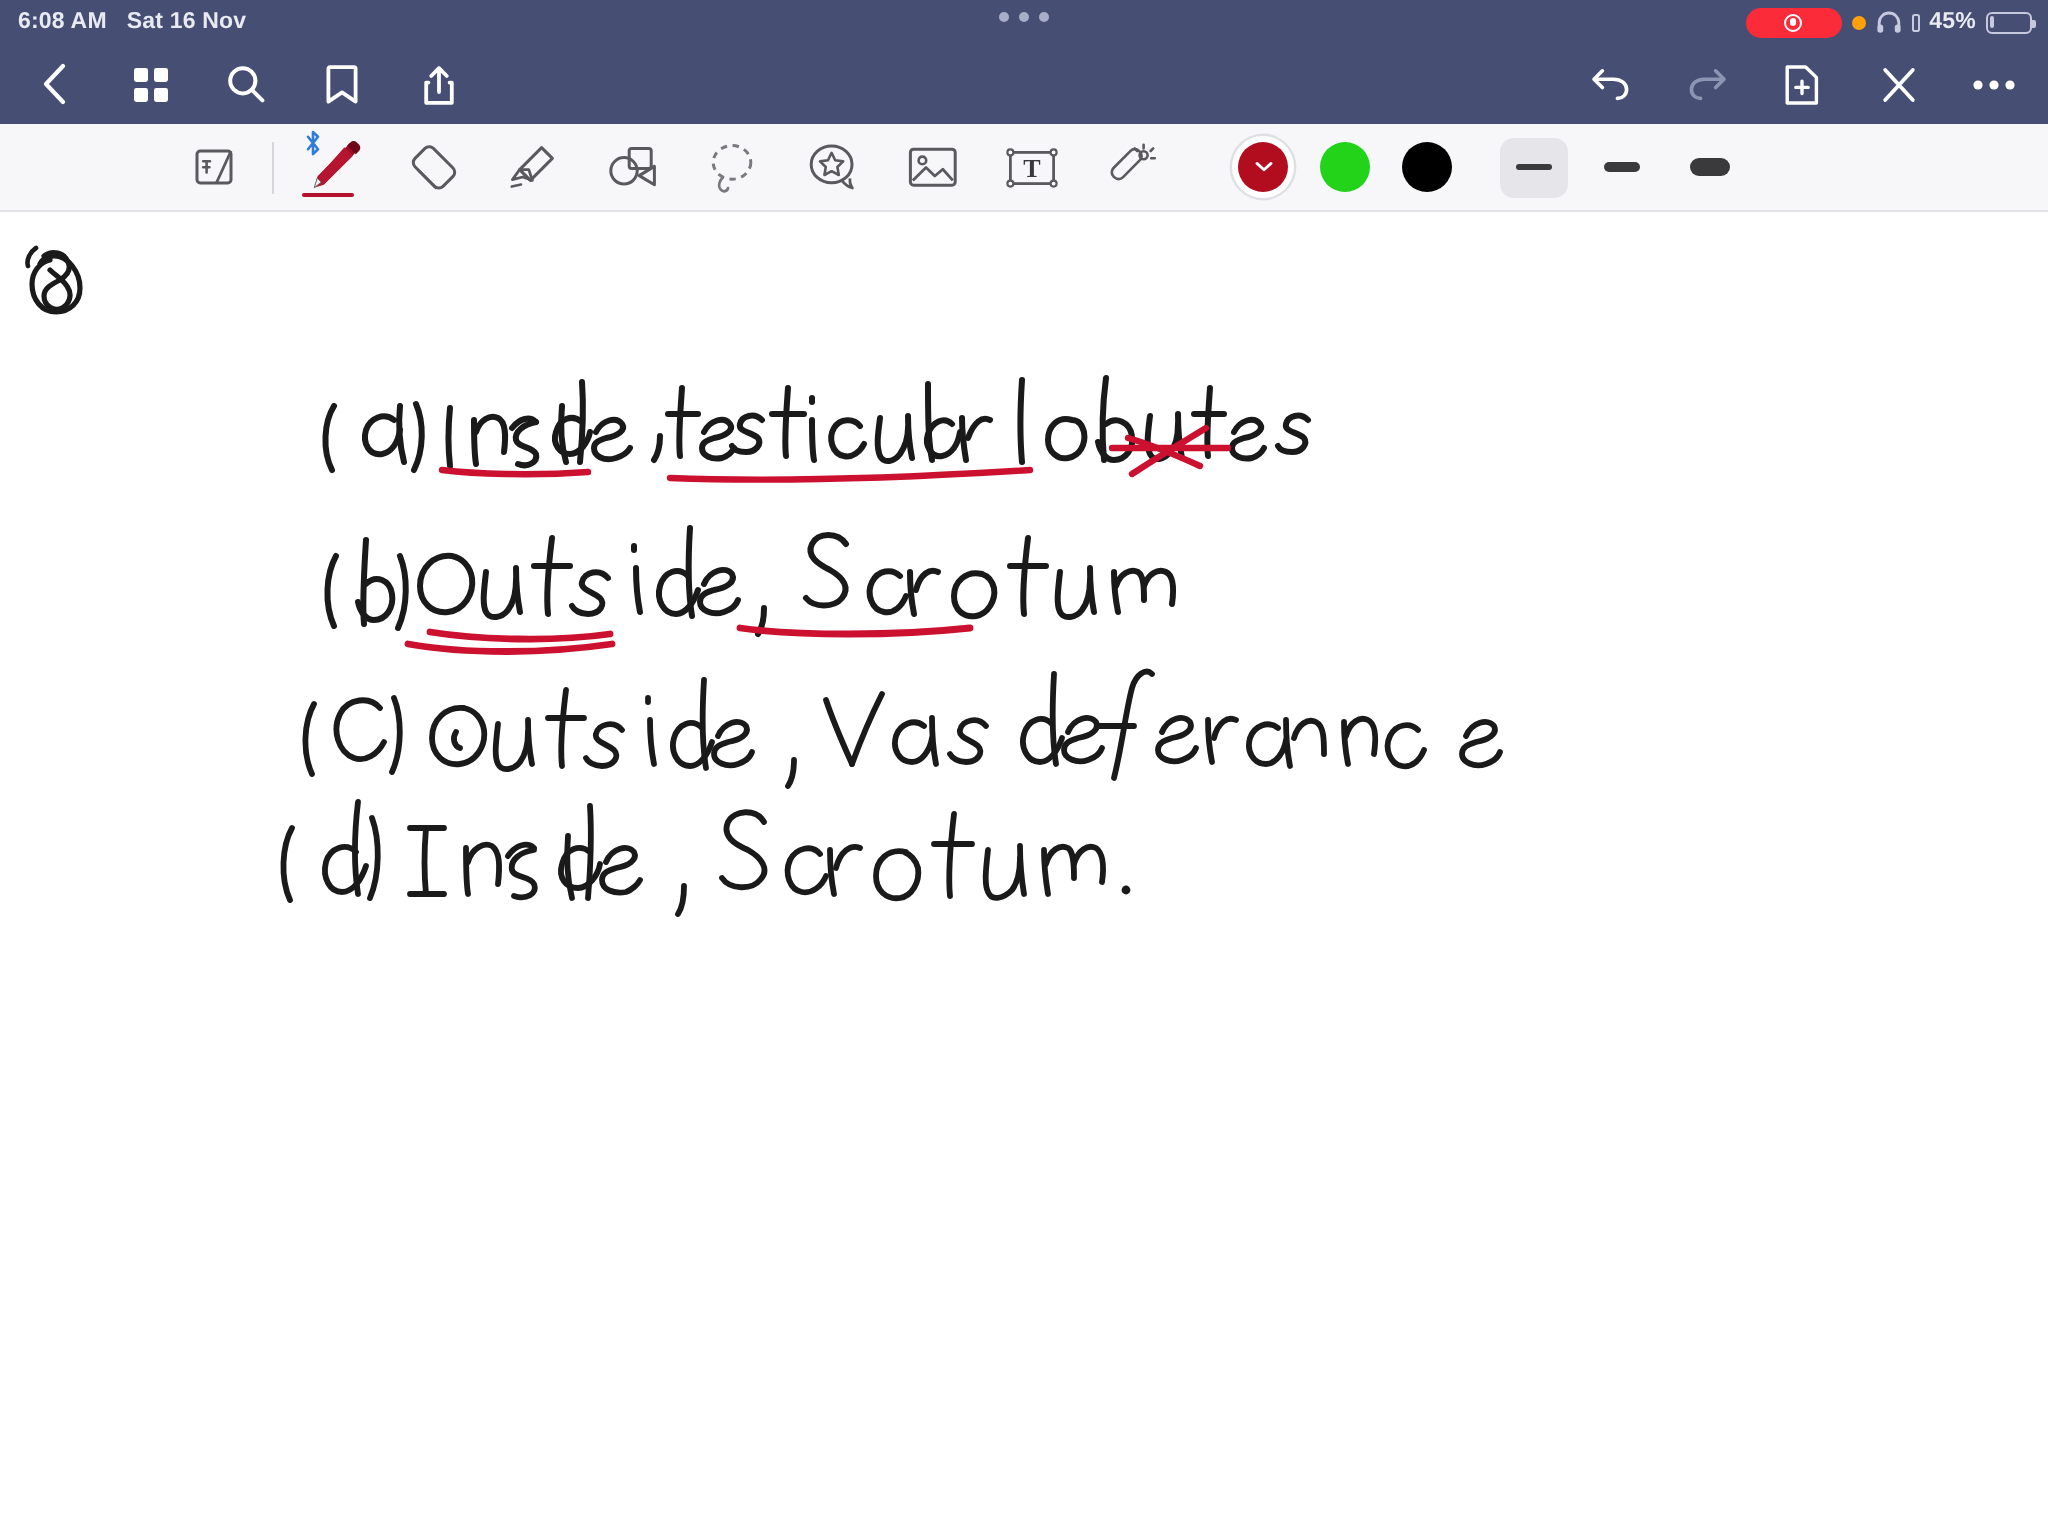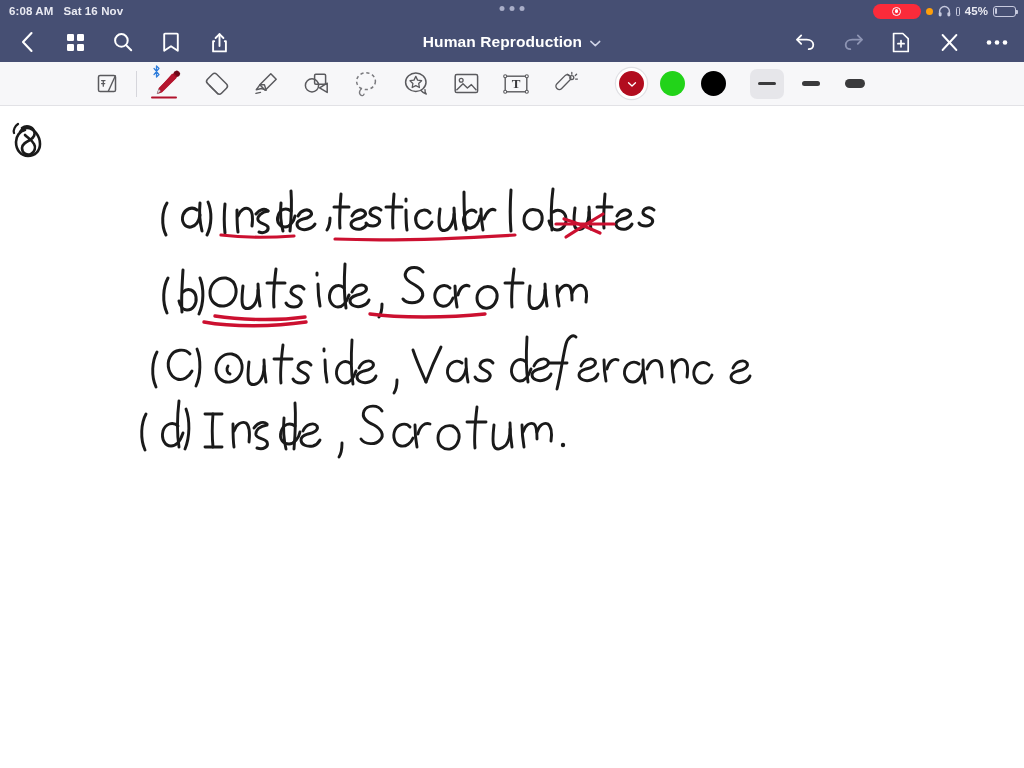--- a/index.html
+++ b/index.html
@@ -172,28 +172,20 @@
       </div>
       <div class="nav-btn">
         <svg width="17" height="21" viewBox="0 0 17 21" fill="none">
           <path d="M8.5 14V2.2" stroke="currentColor" stroke-width="1.9" stroke-linecap="round"></path>
           <path d="M4.6 6L8.5 2.1 12.4 6" stroke="currentColor" stroke-width="1.9" stroke-linecap="round" stroke-linejoin="round"></path>
           <path d="M3.2 9.3H2.1v10.1h12.8V9.3h-1.1" stroke="currentColor" stroke-width="1.9" stroke-linecap="round" stroke-linejoin="round"></path>
         </svg>
       </div>
     </div>
 
-    <div class="nav-title">
-      <span>Human Reproduction</span>
-      <span class="chev">
-        <svg width="11" height="7" viewBox="0 0 11 7" fill="none">
-          <path d="M1 1.4l4.5 4.2L10 1.4" stroke="currentColor" stroke-width="1.5" stroke-linecap="round" stroke-linejoin="round"></path>
-        </svg>
-      </span>
-    </div>
 
     <div class="nav-right">
       <div class="nav-btn">
         <svg width="21" height="18" viewBox="0 0 21 18" fill="none">
           <path d="M6.2 2.4L2 6.6l4.2 4.2" stroke="currentColor" stroke-width="1.8" stroke-linecap="round" stroke-linejoin="round"></path>
           <path d="M2.4 6.6h9.3c4 0 6.6 2.3 6.6 5.2 0 2.6-2 4.4-4.6 4.4" stroke="currentColor" stroke-width="1.8" stroke-linecap="round"></path>
         </svg>
       </div>
       <div class="nav-btn dim">
         <svg width="21" height="18" viewBox="0 0 21 18" fill="none">

